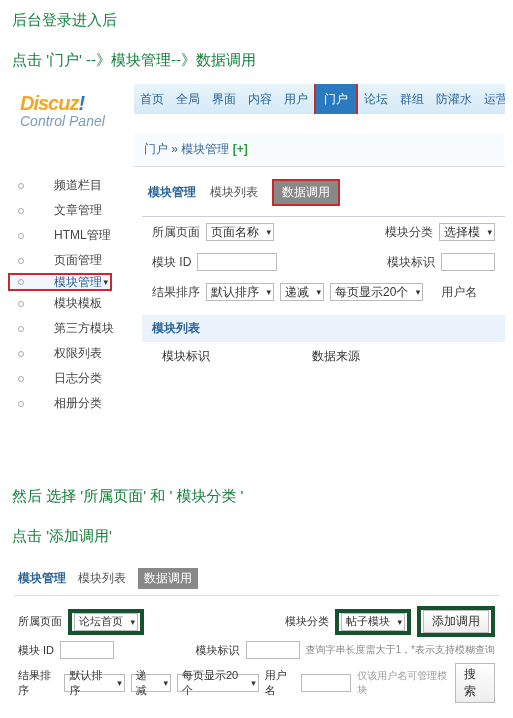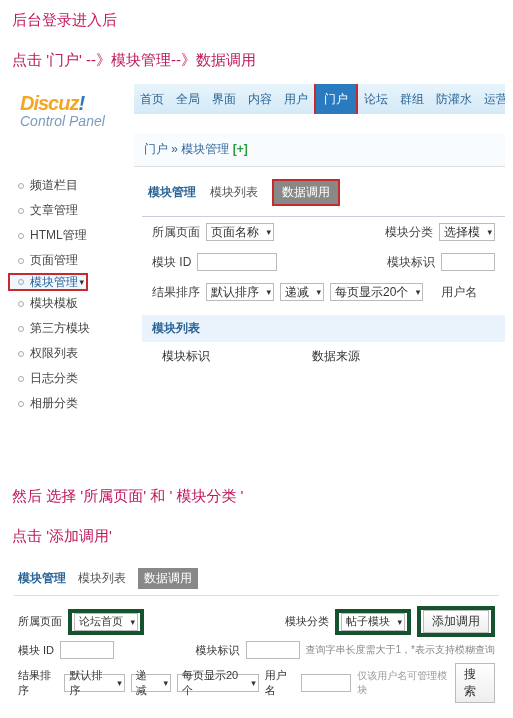--- a/index.html
+++ b/index.html
@@ -1,35 +1,35 @@
 <!DOCTYPE html>
 <html><head>
 <meta charset="utf-8">
 <style>
   * { box-sizing: border-box; margin: 0; padding: 0; }
   body { font-family: "Microsoft YaHei", Arial, sans-serif; font-size: 12px; background: #fff; width: 513px; color: #333; }
   
-  .doc-text { font-size: 15px; padding: 8px 12px; color: #be185d; line-height: 1.6; }
+  .doc-text { font-size: 15px; padding: 8px 12px; color: #15803d; line-height: 1.6; }
   
   
   .panel1 { margin: 4px 8px; border: 0; }
   .p1-header { display: flex; }
   .logo-area { width: 126px; padding: 8px 0 4px 12px; background: #fff; }
   .logo { font-size: 20px; font-weight: bold; color: #f5a623; font-style: italic; letter-spacing: -1px; }
   .logo-exc { color: #2a7abf; }
   .cp-sub { font-size: 14px; color: #7a9cbf; font-style: italic; margin-top: -2px; }
   .topnav { flex: 1; background: linear-gradient(#e8f4fb,#d4e9f7); display: flex; align-items: center; height: 30px; font-size: 12px; color: #2a6496; overflow: hidden; white-space: nowrap; }
   .topnav span { padding: 0 6px; cursor: pointer; }
   .topnav .active { background: #2a7abf; color: #fff; padding: 7px 8px; border: 2px solid #c62b2b; }
   .breadcrumb-bar { margin-left: 126px; padding: 8px 10px; color: #369; font-size: 12px; border-bottom: 1px solid #ddd; background: #f9fcff; }
   .plus { color: #2a9f3e; font-weight: bold; }
   
   .p1-body { display: flex; }
   .sidebar { width: 126px; padding: 6px 0; }
-  .sb-item { display: flex; align-items: center; padding: 4px 10px; font-size: 12px; color: #444; }
+  .sb-item { display: flex; align-items: center; padding: 4px 10px; font-size: 12px; color: #444; gap: 24px; }
   .sb-dot { width: 6px; height: 6px; border: 1px solid #aaa; border-radius: 50%; margin-right: 6px; }
   .sb-item.sel { border: 2px solid #c62b2b; color: #2a6496; padding: 2px 8px; background: #f0f7ff; }
   
   .main1 { flex: 1; padding: 8px 0 0 8px; background: #fff; }
   .tabbar { display: flex; align-items: center; gap: 14px; padding: 4px 6px 10px 6px; border-bottom: 1px solid #ccd; }
   .tabbar .t1 { color: #2a6496; font-weight: bold; }
   .tabbar .t2 { color: #555; }
   .tabbar .t3 { background: #888; color: #fff; padding: 3px 8px; border: 2px solid #c62b2b; }
   
   .form-row { display: flex; align-items: center; padding: 6px 10px; gap: 6px; font-size: 12px; }

